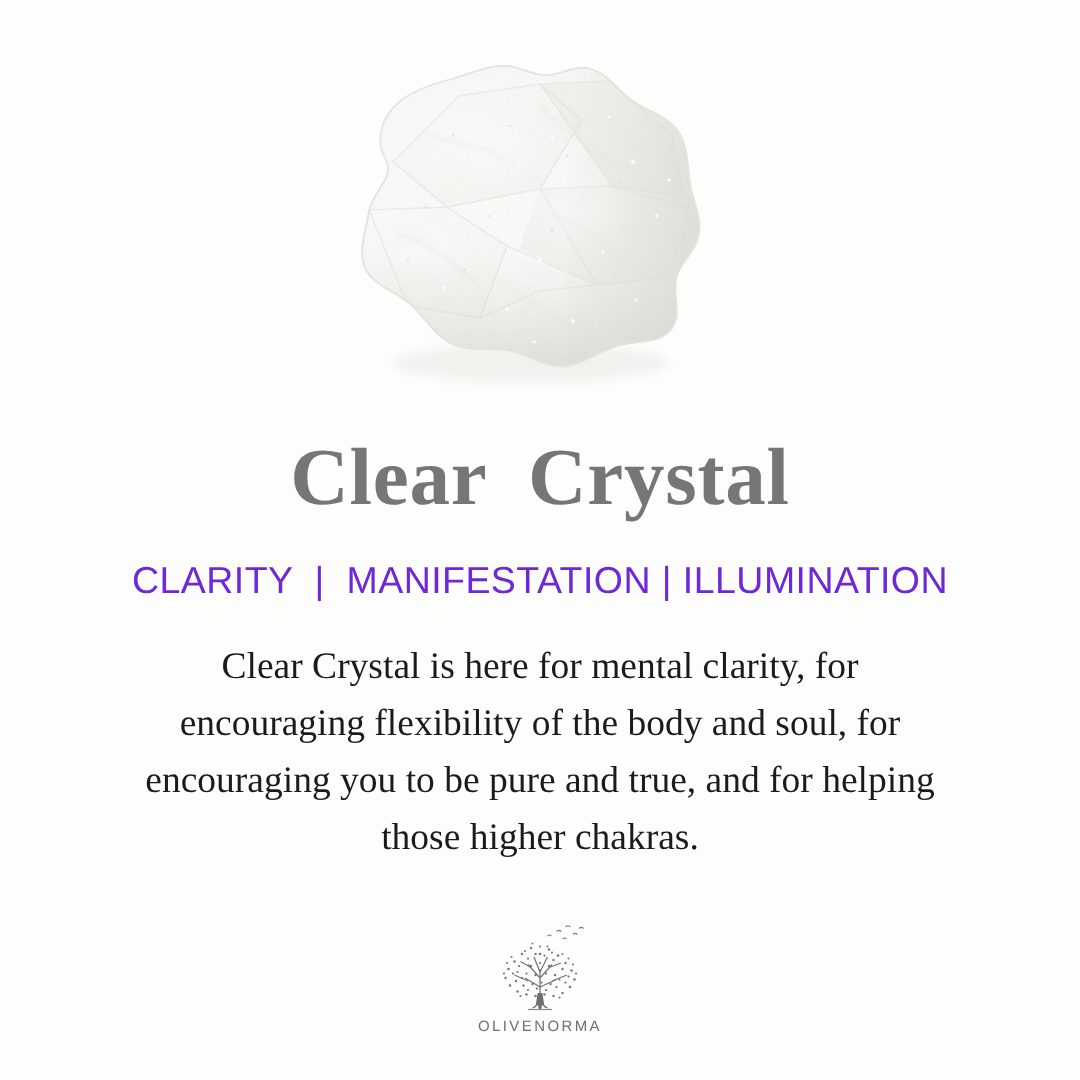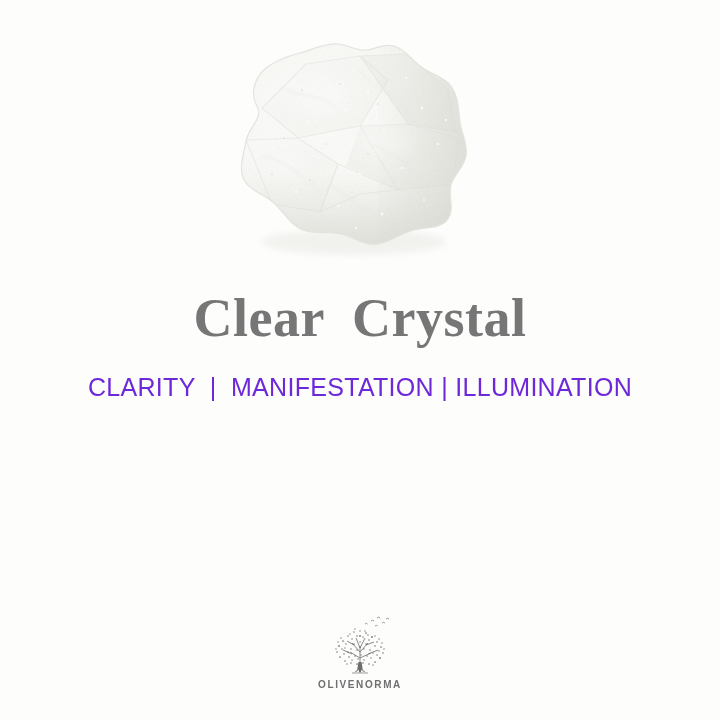--- a/index.html
+++ b/index.html
@@ -95,21 +95,21 @@
     align-items: center;
   }
   .logo-tree {
     width: 78px;
     height: 66px;
     display: block;
   }
   .logo-word {
     font-family: "Liberation Sans", sans-serif;
     font-size: 10px;
-    font-weight: 700;
+    font-weight: 400;
     letter-spacing: 1.6px;
     color: #6f6f6f;
     margin-top: 1px;
     text-align: left;
   }
 </style>
 </head>
 <body>
 
 <div class="card">
@@ -277,20 +277,26 @@
                C54,160 40,157 34,146
                C28,134 34,120 36,107
                C38,94 54,84 47,72 Z" fill="none" stroke="#e3e4de" stroke-width="1.2"></path>
     </svg>
   </div>
 
   <h1 class="title">Clear  Crystal</h1>
 
   <div class="subtitle">CLARITY  |  MANIFESTATION | ILLUMINATION</div>
 
+  <div class="description">
+    <span class="line">Clear Crystal is here for mental clarity, for</span>
+    <span class="line">encouraging flexibility of the body and soul, for</span>
+    <span class="line">encouraging you to be pure and true, and for helping</span>
+    <span class="line">those higher chakras.</span>
+  </div>
 
   <div class="logo">
     <svg class="logo-tree" viewBox="0 0 78 66" aria-hidden="true">
       <g fill="#6e6e6e">
 
         <g opacity="0.92">
           <circle cx="39" cy="24" r="0.9"></circle>
             <circle cx="33" cy="20" r="0.8"></circle>
             <circle cx="45" cy="21" r="0.85"></circle>
           <circle cx="27" cy="24" r="0.8"></circle>

